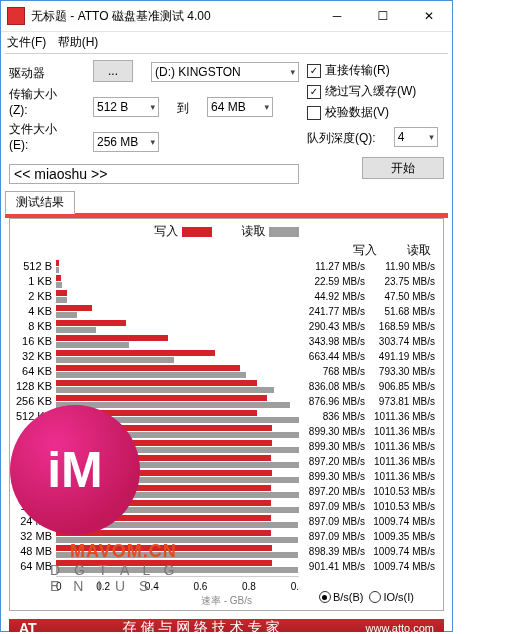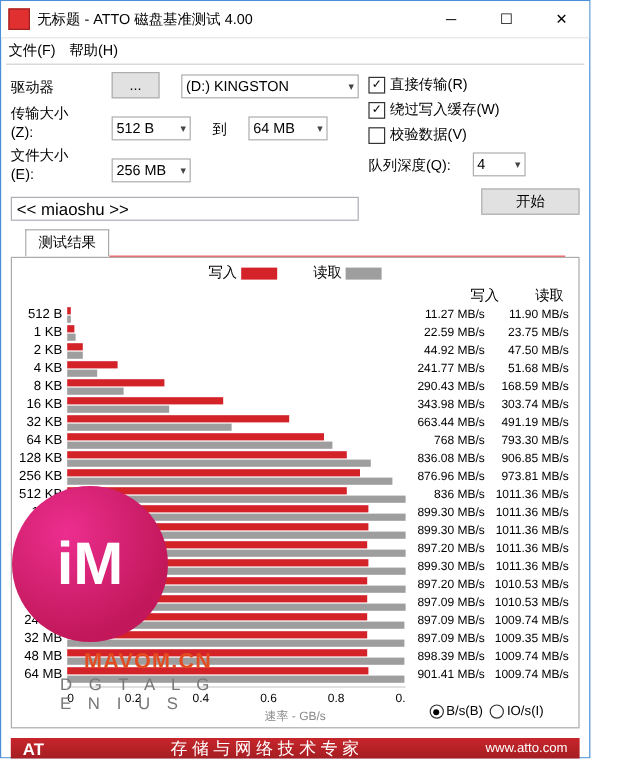--- a/index.html
+++ b/index.html
@@ -1,16 +1,16 @@
 <!DOCTYPE html>
 <html><head>
 <meta charset="utf-8">
 <style>
 html,body{margin:0;padding:0;font-family:"Microsoft YaHei","Segoe UI",Tahoma,sans-serif;font-size:12px;background:#fff;color:#000}
-.window{width:492px;height:632px;border:1px solid #4a90d9;display:flex;flex-direction:column;box-sizing:border-box}
+.window{width:453px;height:632px;border:1px solid #4a90d9;display:flex;flex-direction:column;box-sizing:border-box}
 .titlebar{height:30px;background:#fff;display:flex;align-items:center;padding:0 0 0 6px;border-bottom:1px solid #e5e5e5}
 .titlebar .appicon{width:16px;height:16px;background:#e03030;border:1px solid #a02020;margin-right:6px}
 .titlebar .title{flex:1;font-size:12px}
 .winbtns{display:flex;height:30px}
 .winbtn{width:46px;height:30px;display:flex;align-items:center;justify-content:center;color:#000}
 .menubar{height:20px;padding:2px 6px;font-size:12px}
 .menubar span{margin-right:8px}
 .sep{border-top:1px solid #d0d0d0;margin:0 4px}
 .form{padding:6px 8px 2px;display:grid;grid-template-columns:290px 1fr;column-gap:8px}
 .leftcol{display:flex;flex-direction:column;gap:4px}
@@ -18,21 +18,21 @@
 .label{width:66px}
 .select{border:1px solid #adadad;background:#fff;height:20px;display:flex;align-items:center;justify-content:space-between;padding:0 3px;box-sizing:border-box}
 .select .chev{font-size:9px;color:#444}
 .btn{border:1px solid #adadad;background:#e1e1e1;height:20px;padding:0 8px;display:flex;align-items:center;cursor:pointer}
 .btn.ellips{width:22px;justify-content:center}
 .btn.start{width:64px;justify-content:center;float:right}
 .rightcol{display:flex;flex-direction:column;gap:4px;padding-top:2px}
 .chk{display:flex;align-items:center;gap:4px}
 .chkbox{width:12px;height:12px;border:1px solid #333;display:inline-flex;align-items:center;justify-content:center;font-size:10px;line-height:10px}
 .txtbox{flex:1;border:1px solid #abadb3;height:20px;padding:0 4px;font-size:14px;box-sizing:border-box;display:flex;align-items:center}
-.tabstrip{margin:4px 20px 0;border-bottom:1px solid #ef4444;display:flex}
+.tabstrip{margin:4px 4px 0;border-bottom:5px solid #ef4444;display:flex}
 .tab{border:1px solid #ababab;border-bottom:1px solid #fff;background:#fff;padding:2px 10px;font-size:12px;position:relative;top:1px}
 .results{border:1px solid #ababab;margin:0 8px 4px;padding:4px 4px 2px;position:relative;flex:1}
 .legend{display:flex;justify-content:center;gap:30px;font-size:12px;margin-bottom:2px}
 .legend .swatch{display:inline-block;width:30px;height:10px;vertical-align:middle}
 .tablehead{display:flex;justify-content:flex-end;gap:30px;padding-right:8px;font-size:12px}
 .chartbody{display:grid;grid-template-columns:42px 1fr 70px 70px;font-size:11px}
 .ylab{text-align:right;padding-right:4px;height:15px;line-height:15px}
 .barwrap{height:15px;position:relative}
 .bar{position:absolute;height:6px}
 .bar.w{top:1px;background:#d32228}

